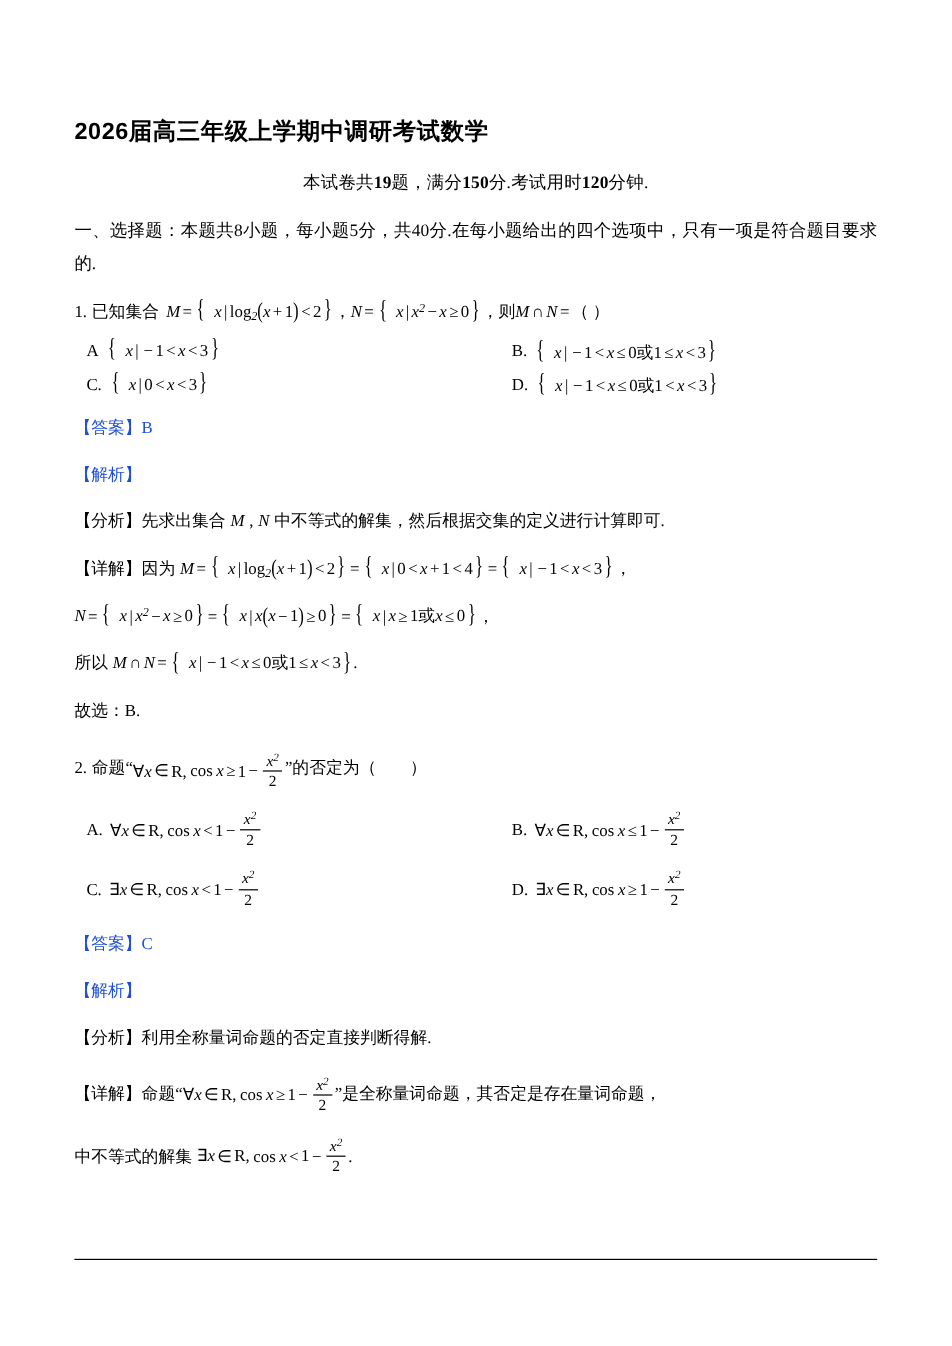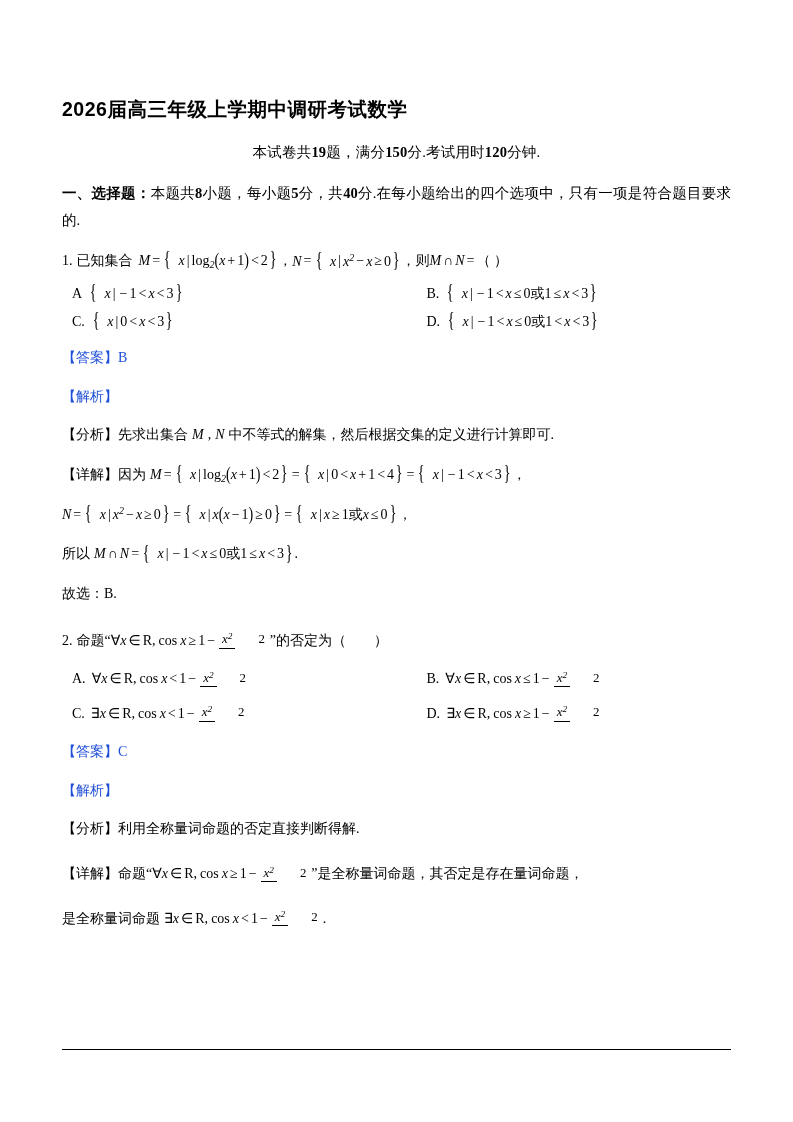--- a/index.html
+++ b/index.html
@@ -35,21 +35,21 @@
     margin-top: 20px;
     letter-spacing: 0.2px;
   }
   .subtitle b { font-weight: bold; text-align: right; }
   .section-intro {
     font-size: 14.5px;
     line-height: 1.85;
     margin-top: 18px;
     text-align: justify;
   }
-  .section-intro b { font-weight: bold; }
+  .section-intro b { font-weight: normal; }
   .q-block { margin-top: 14px; }
   .q-line {
     font-size: 14px;
     line-height: 1.9;
     display: flex;
     align-items: flex-start;
     flex-wrap: nowrap;
   }
   .q-num { white-space: nowrap; margin-right: 4px; }
   .opts-row {
@@ -111,28 +111,27 @@
   }
   .paren-big {
     font-style: normal;
     display: inline-block;
     transform: scaleY(1.35);
   }
   .sub { font-size: 0.72em; vertical-align: -0.3em; font-style: italic; }
   .sup { font-size: 0.72em; vertical-align: 0.45em; font-style: italic; }
   .frac {
     display: inline-flex;
-    flex-direction: row;
+    flex-direction: column;
     vertical-align: middle;
     text-align: center;
     font-size: 0.92em;
     margin: 0 2px;
     position: relative;
     top: -0.12em;
-    gap: 20px;
   }
   .frac .num { border-bottom: 1px solid #000; padding: 0 3px; line-height: 1.25; }
   .frac .den { padding: 0 3px; line-height: 1.25; }
   .op { font-style: normal; padding: 0 2px; }
   .nbsp { display: inline-block; width: 6px; }
 </style>
 </head>
 <body>
 
 <div class="page">
@@ -297,21 +296,21 @@
         <span class="mr">∀</span><span>x</span><span class="op mr">∈</span><span class="mr">R,</span><span class="mr" style="margin-left:3px">cos</span><span style="margin-left:3px">x</span><span class="op">≥</span><span class="mr">1</span><span class="op">−</span><span class="frac">
             <span class="num"><span class="m">x</span><span class="sup mr">2</span></span>
             <span class="den mr">2</span>
           </span>
       </span>
       <span>”</span>
       <span>是全称量词命题，其否定是存在量词命题，</span>
     </div>
 
     <div class="para" style="margin-top:18px">
-      <span>是全称量词命题</span>
+      <span>中不等式的解集</span>
       <span class="m" style="margin-left:4px">
         <span class="mr">∃</span><span>x</span><span class="op mr">∈</span><span class="mr">R,</span><span class="mr" style="margin-left:3px">cos</span><span style="margin-left:3px">x</span><span class="op">&lt;</span><span class="mr">1</span><span class="op">−</span><span class="frac">
             <span class="num"><span class="m">x</span><span class="sup mr">2</span></span>
             <span class="den mr">2</span>
           </span>
       </span>
       <span>.</span>
     </div>
 
   </div>

